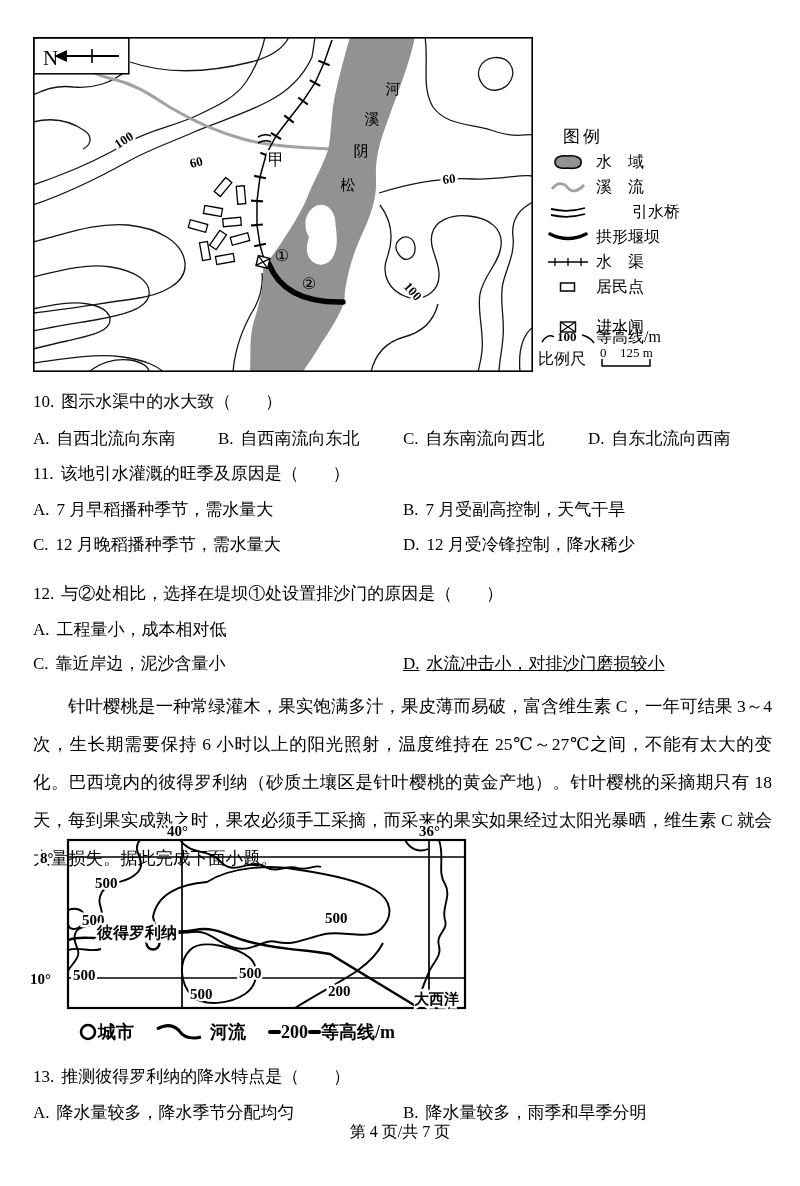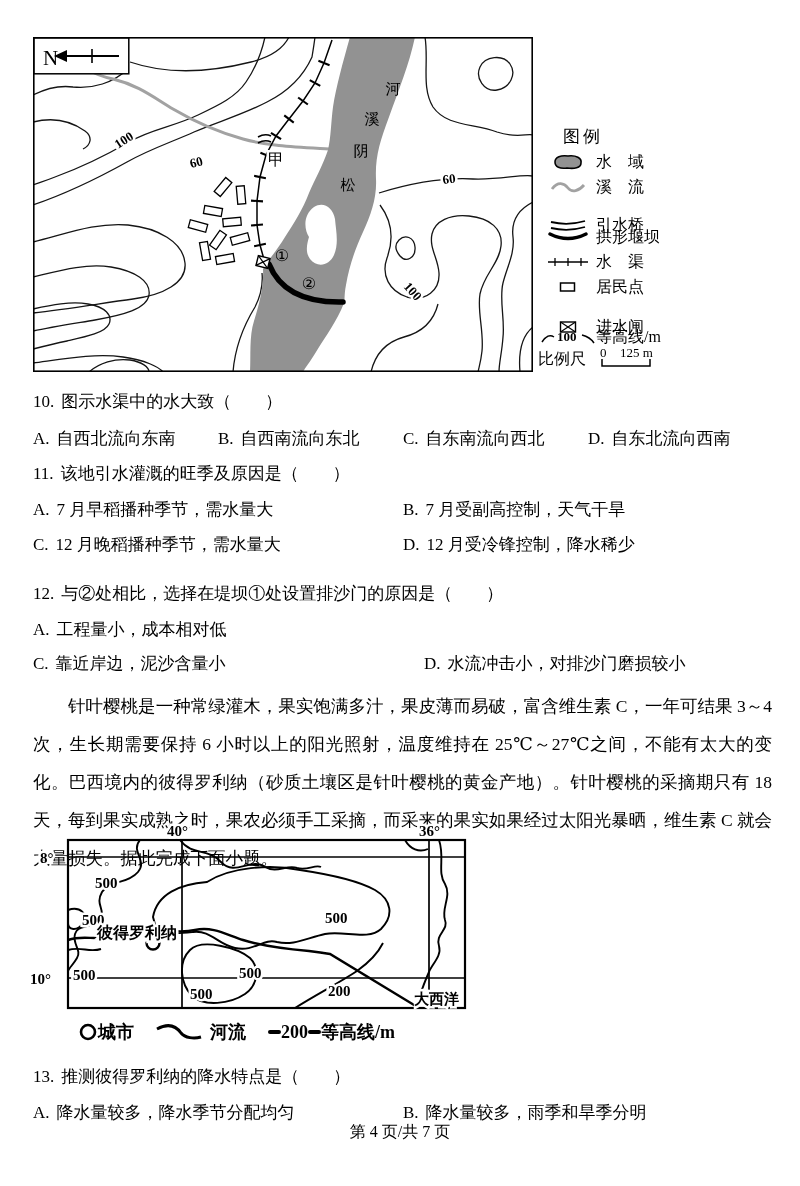--- a/index.html
+++ b/index.html
@@ -139,21 +139,21 @@
 
   <div class="lg-row" style="top:175px;font-family:Liberation Mono, monospace;">
     <span class="lg-sym">
       <svg width="36" height="16">
           <path d="M2,10 C8,2 14,4 18,9 C22,14 29,12 34,6" fill="none" stroke="#a2a2a2" stroke-width="2.8"></path>
         </svg>
     </span>
     <span class="lg-lab">溪　流</span>
   </div>
 
-  <div class="lg-row" style="top:213px;">
+  <div class="lg-row" style="top:200px;gap:36px;">
     <span class="lg-sym">
       <svg width="40" height="18">
           <path d="M3,6 Q20,10 37,5" fill="none" stroke="#000" stroke-width="1.8"></path>
           <path d="M3,12 Q20,16 37,11" fill="none" stroke="#000" stroke-width="1.8"></path>
         </svg>
     </span>
     <span class="lg-lab">引水桥</span>
   </div>
 
   <div class="lg-row" style="top:225px;">
@@ -231,21 +231,21 @@
   <div class="opt" style="left:33px;top:498px;"><span class="lab">A.</span><span>7 月早稻播种季节，需水量大</span></div>
   <div class="opt" style="left:403px;top:498px;"><span class="lab">B.</span><span>7 月受副高控制，天气干旱</span></div>
   <div class="opt" style="left:33px;top:533px;"><span class="lab">C.</span><span>12 月晚稻播种季节，需水量大</span></div>
   <div class="opt" style="left:403px;top:533px;"><span class="lab">D.</span><span>12 月受冷锋控制，降水稀少</span></div>
 
   <div class="q-stem" style="left:33px;top:582px;">
     <span class="q-num">12.</span><span>与②处相比，选择在堤坝①处设置排沙门的原因是（　　）</span>
   </div>
   <div class="opt" style="left:33px;top:618px;"><span class="lab">A.</span><span>工程量小，成本相对低</span></div>
   <div class="opt" style="left:33px;top:652px;"><span class="lab">C.</span><span>靠近岸边，泥沙含量小</span></div>
-  <div class="opt" style="left:424px;top:652px;"><span class="lab">D.</span><span>水流冲击小，对排沙门磨损较小</span></div>
+  <div class="opt" style="left:403px;top:652px;text-decoration:underline;"><span class="lab">D.</span><span>水流冲击小，对排沙门磨损较小</span></div>
 
   <div class="passage">针叶樱桃是一种常绿灌木，果实饱满多汁，果皮薄而易破，富含维生素 C，一年可结果 3～4 次，生长期需要保持 6 小时以上的阳光照射，温度维持在 25℃～27℃之间，不能有太大的变化。巴西境内的彼得罗利纳（砂质土壤区是针叶樱桃的黄金产地）。针叶樱桃的采摘期只有 18 天，每到果实成熟之时，果农必须手工采摘，而采来的果实如果经过太阳光暴晒，维生素 C 就会大量损失。据此完成下面小题。</div>
 
   <svg class="abs" style="left:25px;top:822px;" width="460" height="195" viewBox="0 0 460 195">
 
     <g stroke="#000" fill="none">
       <rect x="43" y="18" width="397" height="168" stroke-width="2.2"></rect>
       <line x1="43" y1="35" x2="440" y2="35" stroke-width="1.7"></line>
       <line x1="43" y1="156" x2="440" y2="156" stroke-width="1.7"></line>
       <line x1="157" y1="18" x2="157" y2="186" stroke-width="1.7"></line>

